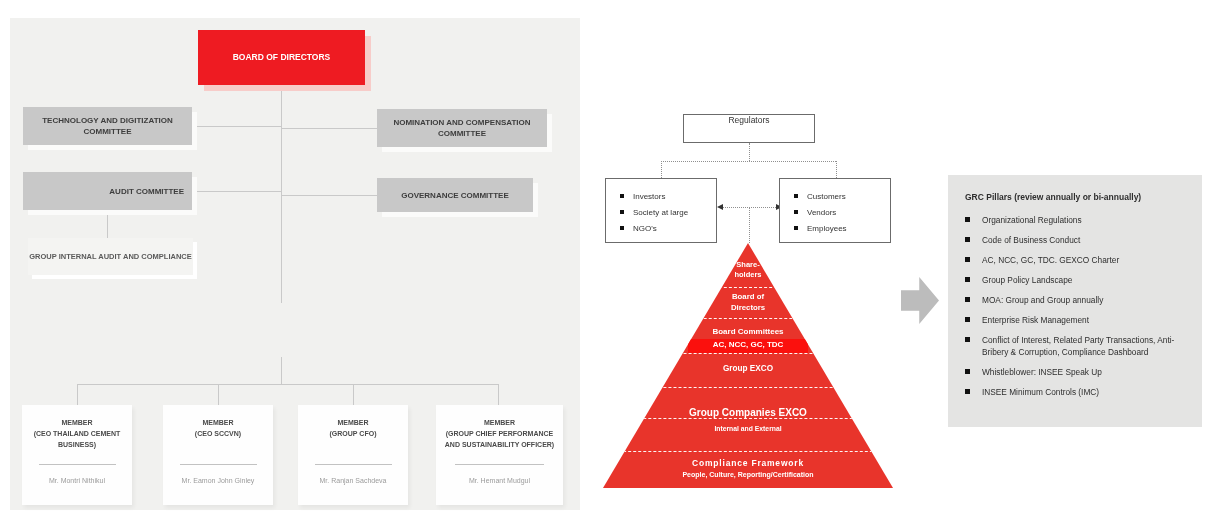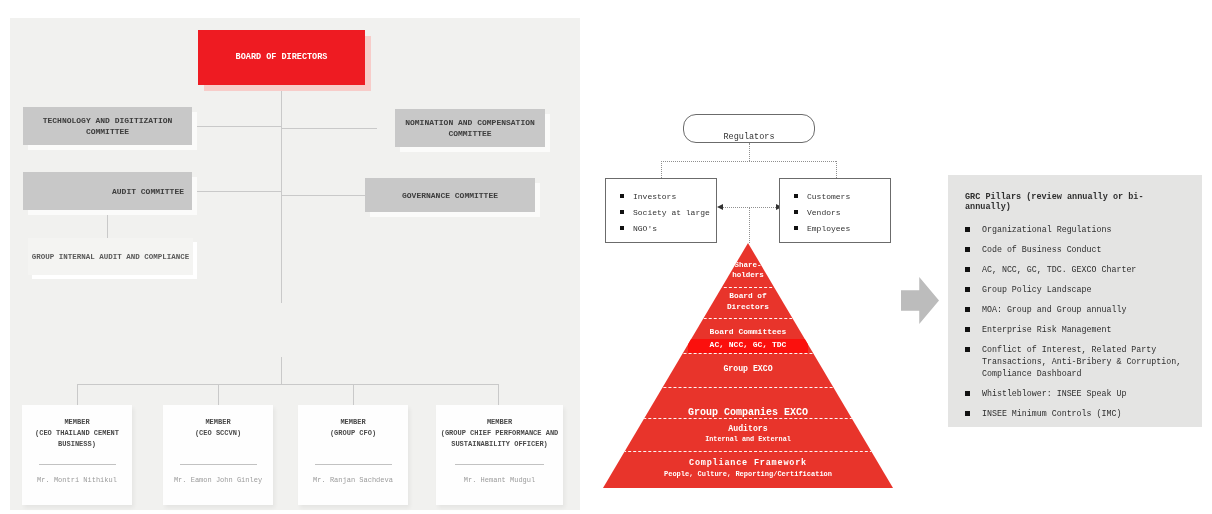--- a/index.html
+++ b/index.html
@@ -1,17 +1,17 @@
 <!DOCTYPE html>
 <html><head>
 <meta charset="utf-8">
 <style>
   html,body{margin:0;padding:0;background:#ffffff;}
   .canvas{position:relative;width:1212px;height:514px;background:#ffffff;overflow:hidden;
-          font-family:Liberation Mono, monospace;color:#3d3d3d;}
+          font-family:Liberation Sans, sans-serif;color:#3d3d3d;}
   .abs{position:absolute;}
   
   .panel{left:10px;top:18px;width:570px;height:492px;background:#f1f1ef;}
   .hline{border-top:1px solid #c9c9c9;height:0;}
   .vline{border-left:1px solid #c9c9c9;width:0;}
   .node{display:flex;flex-direction:column;align-items:center;justify-content:center;
         text-align:center;box-sizing:border-box;}
   .red-box{background:#ee1b22;color:#ffffff;font-weight:bold;font-size:8.5px;
            box-shadow:6px 6px 0 #f7ccc9;line-height:11px;}
   .gray-box{background:#c8c8c8;color:#3d3d3d;font-weight:bold;font-size:8px;
@@ -20,21 +20,21 @@
              box-shadow:4px 4px 0 #ffffff;line-height:10px;}
   .member-box{background:#fefefe;box-shadow:2px 3px 4px rgba(0,0,0,0.05);
               color:#4a4a4a;font-size:7px;font-weight:bold;line-height:11px;
               justify-content:flex-start;padding-top:12px;}
   .member-div{width:70%;border-top:1px solid #c2c2c2;margin-top:14px;}
   .member-name{margin-top:10px;color:#9b9b9b;font-weight:normal;font-size:7px;}
   .ceo-div{width:78%;border-top:1px solid rgba(255,255,255,0.7);margin:5px 0;}
   .ceo-name{font-size:7.5px;font-weight:bold;}
   
   .wire-box{background:#ffffff;border:1px solid #6b6b6b;box-sizing:border-box;}
-  .reg{display:flex;align-items:flex-end;justify-content:center;font-size:8.5px;color:#333;border-radius:13px;}
+  .reg{display:flex;align-items:flex-start;justify-content:center;font-size:8.5px;color:#333;}
   .stake{padding:9px 0 0 14px;}
   .srow{display:flex;align-items:center;gap:9px;height:16px;font-size:8px;color:#333;}
   .sq{width:4px;height:4px;background:#111;flex:0 0 auto;}
   .hdot{border-top:1px dotted #8f8f8f;height:0;}
   .vdot{border-left:1px dotted #8f8f8f;width:0;}
   .arrL{width:0;height:0;border-top:3px solid transparent;border-bottom:3px solid transparent;
         border-right:6px solid #333;}
   .arrR{width:0;height:0;border-top:3px solid transparent;border-bottom:3px solid transparent;
         border-left:6px solid #333;}
   
@@ -71,27 +71,27 @@
     <div class="abs vline" style="left:343px;top:366px;height:21px;"></div>
     <div class="abs vline" style="left:488px;top:366px;height:21px;"></div>
 
     <div class="abs node red-box" style="left:188px;top:12px;width:167px;height:55px;">
       <span>BOARD OF DIRECTORS</span>
     </div>
 
     <div class="abs node gray-box" style="left:13px;top:89px;width:169px;height:38px;">
       <span>TECHNOLOGY AND DIGITIZATION COMMITTEE</span>
     </div>
-    <div class="abs node gray-box" style="left:385px;top:91px;width:150px;height:38px;">
+    <div class="abs node gray-box" style="left:367px;top:91px;width:170px;height:38px;">
       <span>NOMINATION AND COMPENSATION COMMITTEE</span>
     </div>
     <div class="abs node gray-box" style="left:13px;top:154px;width:169px;height:38px;align-items:flex-end;">
       <span>AUDIT COMMITTEE</span>
     </div>
-    <div class="abs node gray-box" style="left:355px;top:160px;width:170px;height:34px;">
+    <div class="abs node gray-box" style="left:367px;top:160px;width:156px;height:34px;">
       <span>GOVERNANCE COMMITTEE</span>
     </div>
 
     <div class="abs node light-box" style="left:18px;top:220px;width:165px;height:37px;">
       <span>GROUP INTERNAL AUDIT AND COMPLIANCE</span>
     </div>
 
 
     <div class="abs node member-box" style="left:12px;top:387px;width:110px;height:100px;">
       <span>MEMBER</span>
@@ -185,21 +185,20 @@
         <div>Board Committees</div>
         <div style="line-height:14px;">AC, NCC, GC, TDC</div>
       </div>
       <div class="ptxt" style="top:121px;font-size:8.2px;">
         <div>Group EXCO</div>
       </div>
       <div class="ptxt" style="top:164px;font-size:10px;">
         <div>Group Companies EXCO</div>
       </div>
       <div class="ptxt" style="top:181px;font-size:8.2px;line-height:10px;">
-        <div>Auditors</div>
         <div style="font-size:6.8px;">Internal and External</div>
       </div>
       <div class="ptxt" style="top:215px;font-size:8.5px;line-height:11px;">
         <div style="letter-spacing:0.8px;">Compliance Framework</div>
         <div style="font-size:7px;">People, Culture, Reporting/Certification</div>
       </div>
     </div>
   </div>
 
   <div class="abs blockarrow" style="left:901px;top:277px;width:38px;height:47px;"></div>

